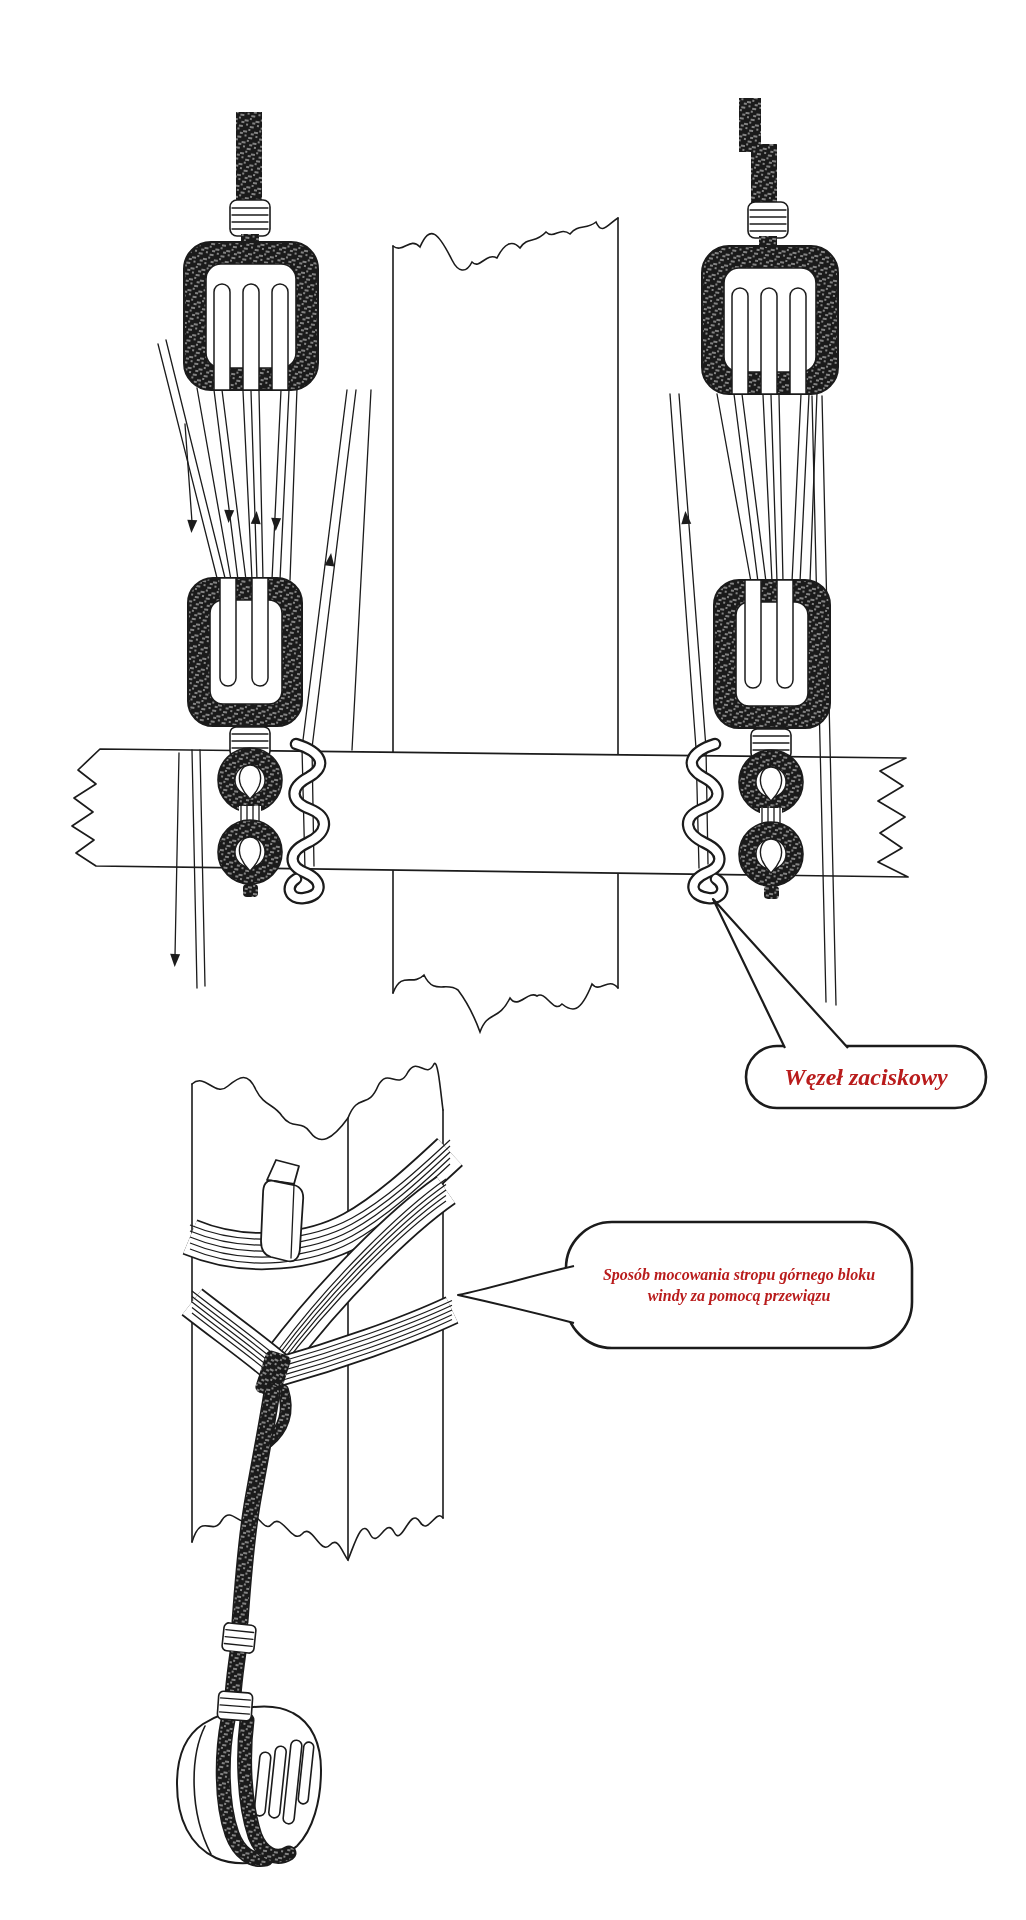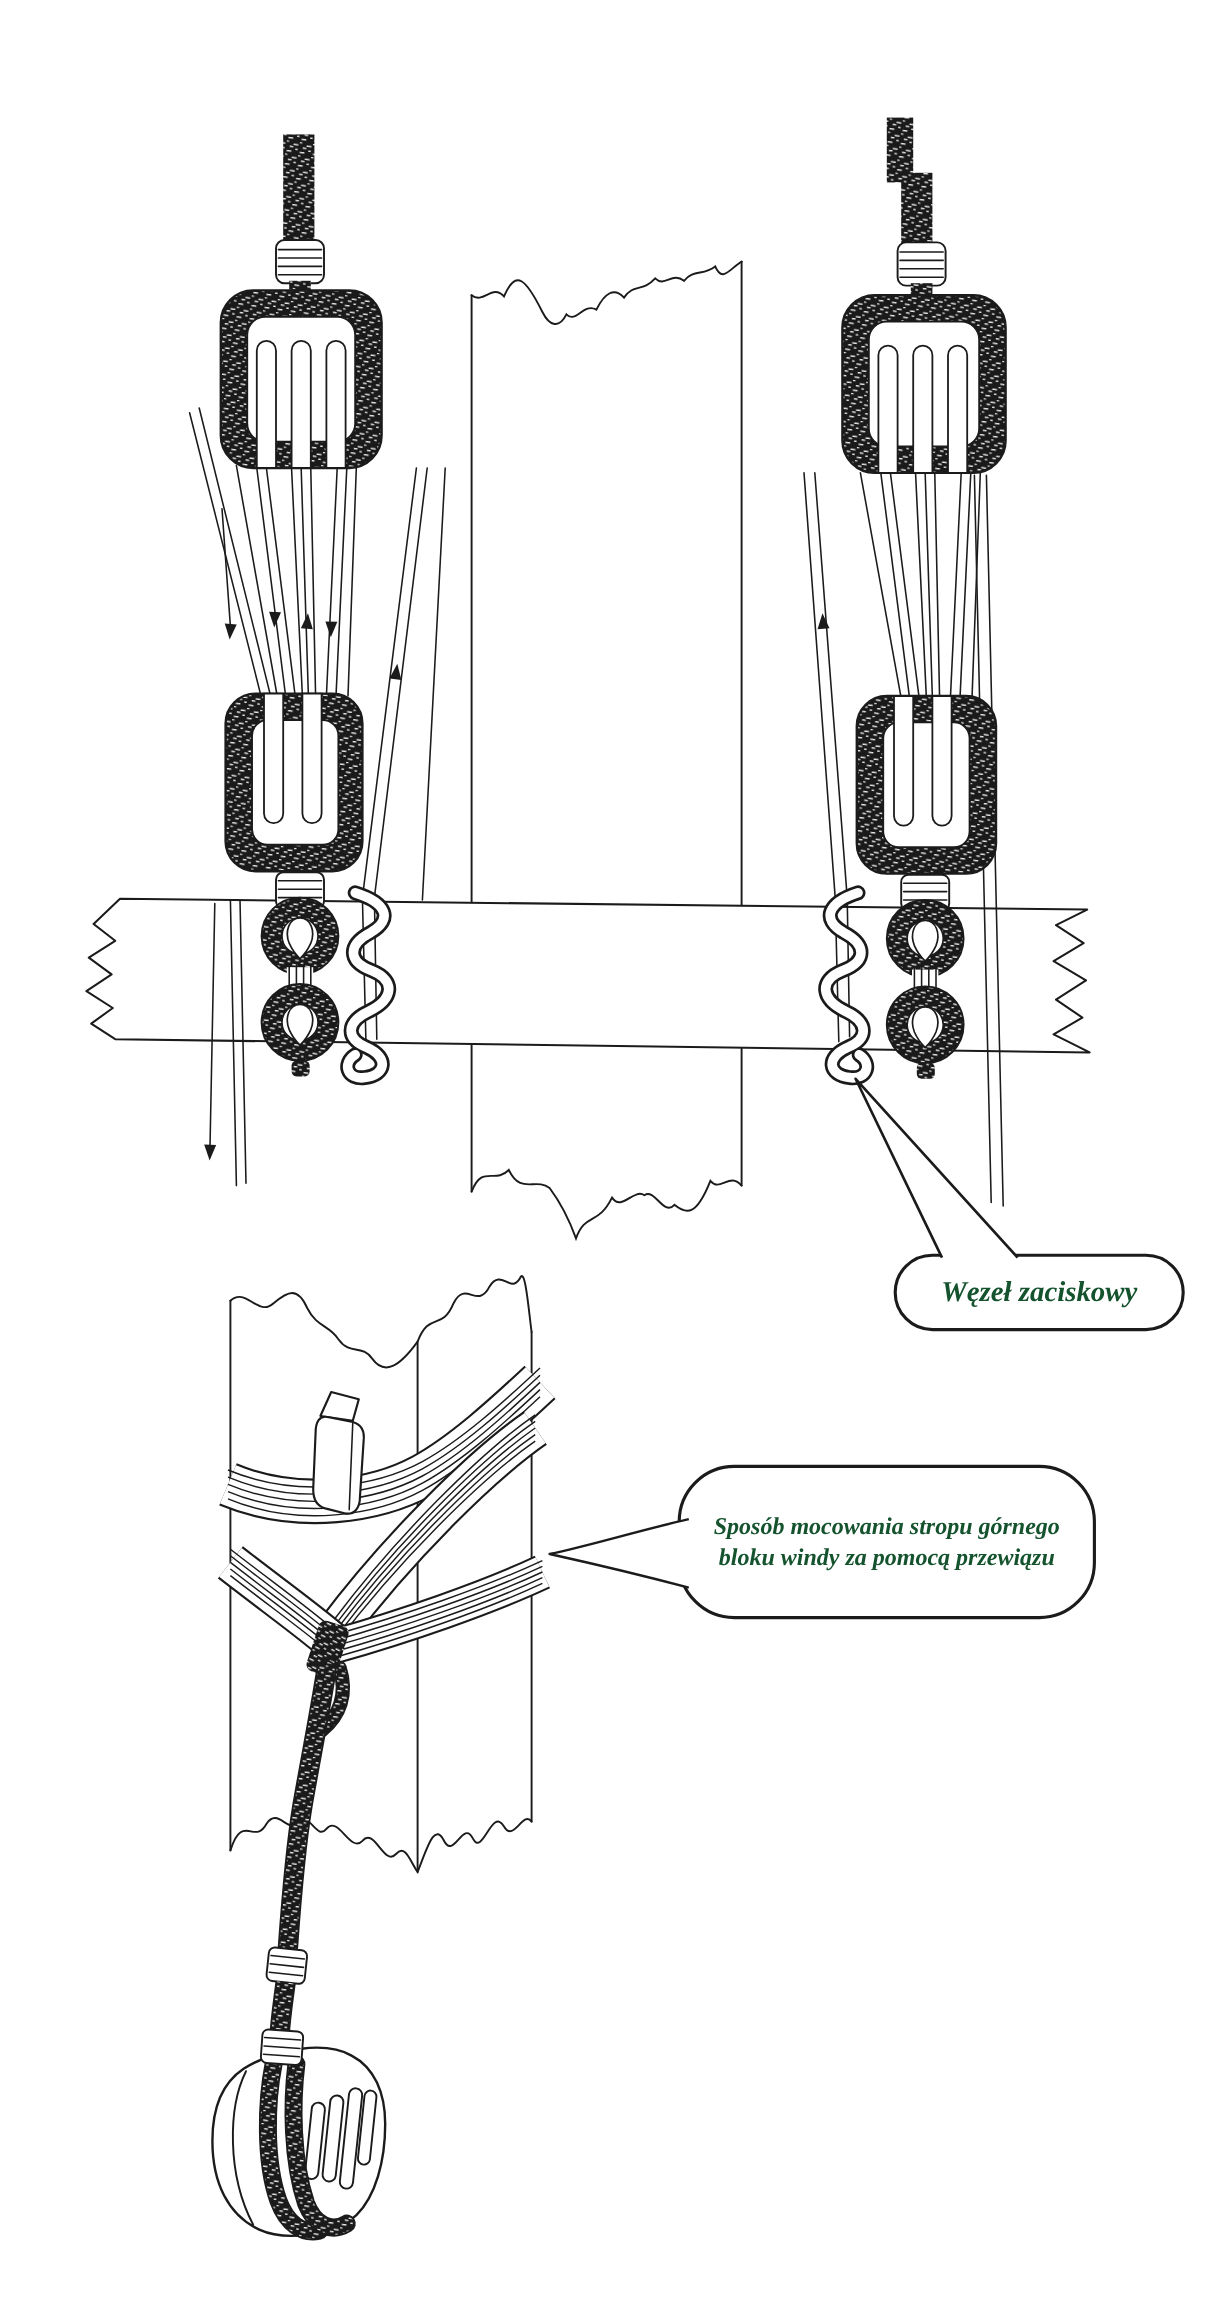--- a/index.html
+++ b/index.html
@@ -6,24 +6,24 @@
   .page{position:relative;width:1026px;height:1920px;background:#ffffff;overflow:hidden;
         font-family:"Liberation Serif", serif;}
   svg.diagram{position:absolute;left:0;top:0;}
   .ln{stroke:#1b1b1b;fill:none;stroke-width:1.6;stroke-linecap:round;}
   .thin{stroke:#1b1b1b;fill:none;stroke-width:1.3;stroke-linecap:round;}
   .blk{fill:url(#tex);stroke:#1b1b1b;stroke-width:2;}
   .inw{fill:#ffffff;stroke:#1b1b1b;stroke-width:1.6;}
   .bight{fill:#ffffff;stroke:#1b1b1b;stroke-width:1.5;}
   .seiz{fill:#ffffff;stroke:#1b1b1b;stroke-width:1.6;}
   .bubble{fill:#ffffff;stroke:#1b1b1b;stroke-width:2.6;}
-  .callout-text{position:absolute;color:#14532d;font-weight:bold;font-style:italic;
+  .callout-text{position:absolute;color:#b91c1c;font-weight:bold;font-style:italic;
         text-align:center;display:flex;align-items:center;justify-content:center;}
   #label-wezel{left:746px;top:1046px;width:240px;height:62px;font-size:24px;}
-  #label-sposob{left:589px;top:1230px;width:300px;height:110px;font-size:20px;line-height:1.32;}
+  #label-sposob{left:589px;top:1230px;width:300px;height:110px;font-size:16px;line-height:1.32;}
 </style>
 </head>
 <body>
 
 <div class="page">
 <svg class="diagram" width="1026" height="1920" viewBox="0 0 1026 1920" xmlns="http://www.w3.org/2000/svg">
   <defs>
     <pattern id="tex" width="11" height="11" patternUnits="userSpaceOnUse" patternTransform="rotate(8)">
       <rect width="11" height="11" fill="#1a1a1a"></rect>
       <g stroke="#ececec" stroke-width="1.1" fill="none">

